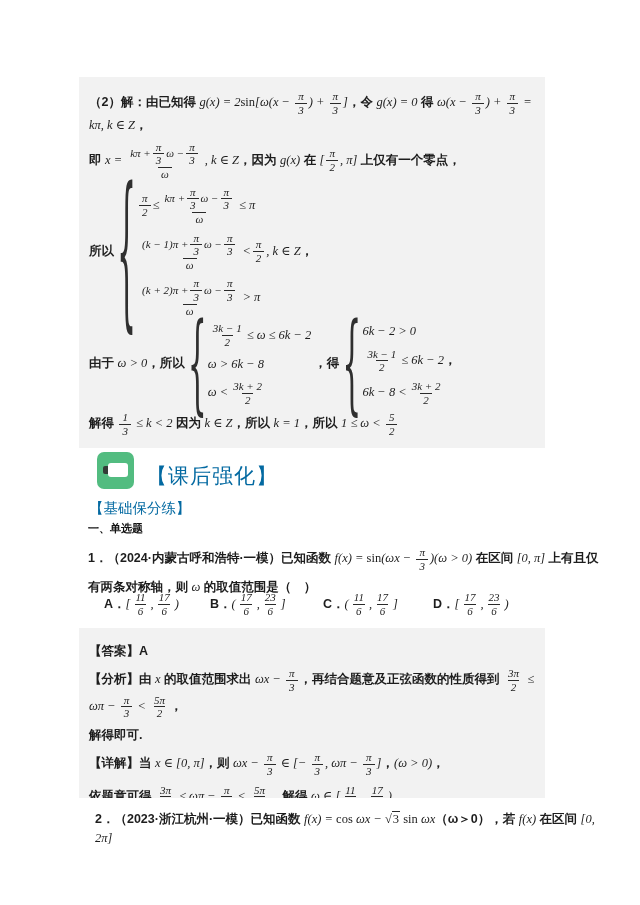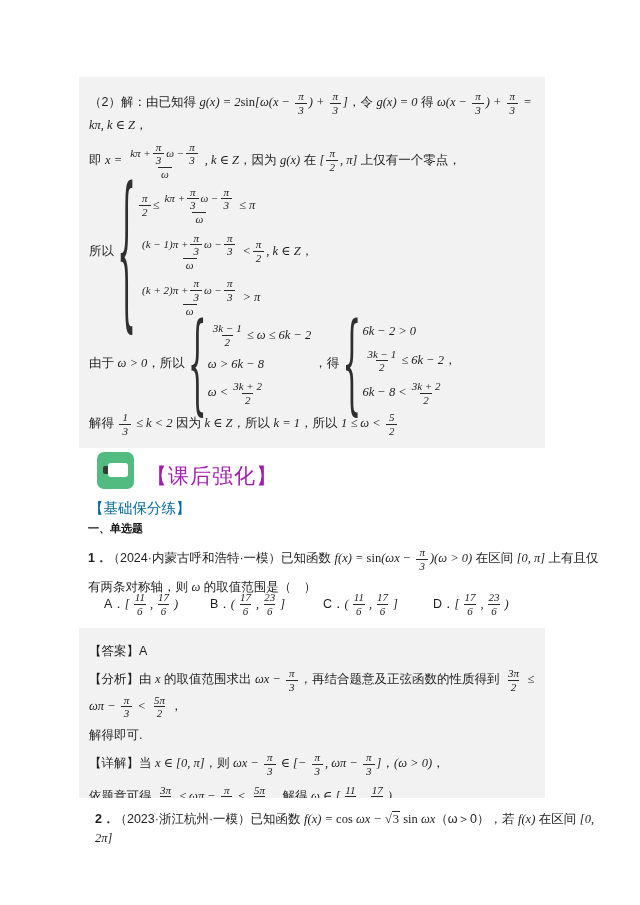--- a/index.html
+++ b/index.html
@@ -11,21 +11,21 @@
   .graybox{position:absolute;left:79px;width:466px;background:#f2f2f2;
            box-sizing:border-box;padding:8px 10px;overflow:hidden;}
   .solution{top:77px;height:371px;}
   .answer{top:628px;height:170px;}
 
   .line{display:block;margin:4px 0;line-height:1.55;}
   .solution .line{margin:5px 0;}
   .answer .line{margin:6px 0;}
 
   
-  .cn{font-family:"Liberation Sans","DejaVu Sans",sans-serif;}
+  .cn{font-family:"Liberation Sans","DejaVu Sans",sans-serif;font-weight:bold;}
   .b{font-weight:bold;}
   .mm{font-family:"Liberation Serif","DejaVu Serif",serif;}
   .mi{font-style:italic;}
   .mu{font-style:normal;margin-top:12px;}
 
   
   .fr{display:inline-flex;flex-direction:column;align-items:center;vertical-align:middle;
       margin:0 2px;font-size:11px;line-height:1.15;font-family:"Liberation Serif","DejaVu Serif",serif;}
   .fr>.num{display:inline-flex;align-items:center;justify-content:center;padding:0 3px;}
   .fr>.den{display:inline-flex;align-items:center;justify-content:center;border-top:1px solid #2a2a2a;padding:0 3px;}
@@ -38,21 +38,21 @@
   .sys>.brace{font-family:"DejaVu Serif",serif;font-size:30px;line-height:1;display:inline-block;
               color:#2f2f2f;margin-right:1px;font-weight:400;}
   .sys>.rows{display:inline-flex;flex-direction:column;align-items:flex-start;gap:6px;}
   .row{display:inline-flex;align-items:center;}
 
   
   .section-head{position:absolute;left:97px;top:452px;display:flex;align-items:flex-end;gap:12px;}
   .icon{position:relative;width:37px;height:37px;border-radius:7px;background:#52bc80;flex:0 0 auto;}
   .icon-body{position:absolute;left:11px;top:11px;width:20px;height:14px;background:#ffffff;border-radius:3px;}
   .icon-notch{position:absolute;left:6px;top:14px;width:7px;height:8px;background:#333b36;border-radius:2px;}
-  .h1{font-family:"Liberation Serif","DejaVu Serif",serif;font-size:21px;color:#a21caf;
+  .h1{font-family:"Liberation Serif","DejaVu Serif",serif;font-size:21px;color:#0369a1;
       line-height:1;padding-bottom:2px;letter-spacing:1px;}
   .h2{position:absolute;left:89px;top:499px;font-family:"Liberation Serif","DejaVu Serif",serif;
       font-size:14.5px;color:#0369a1;}
   .h3{position:absolute;left:88px;top:521px;font-weight:bold;font-size:11px;color:#111;}
 
   
   .q1{position:absolute;left:88px;top:540px;width:512px;}
   .q1 .line{margin:6px 0;}
   .opts{position:absolute;left:104px;top:591px;width:470px;height:36px;}
   .opt{position:absolute;top:0;display:inline-flex;align-items:center;}

